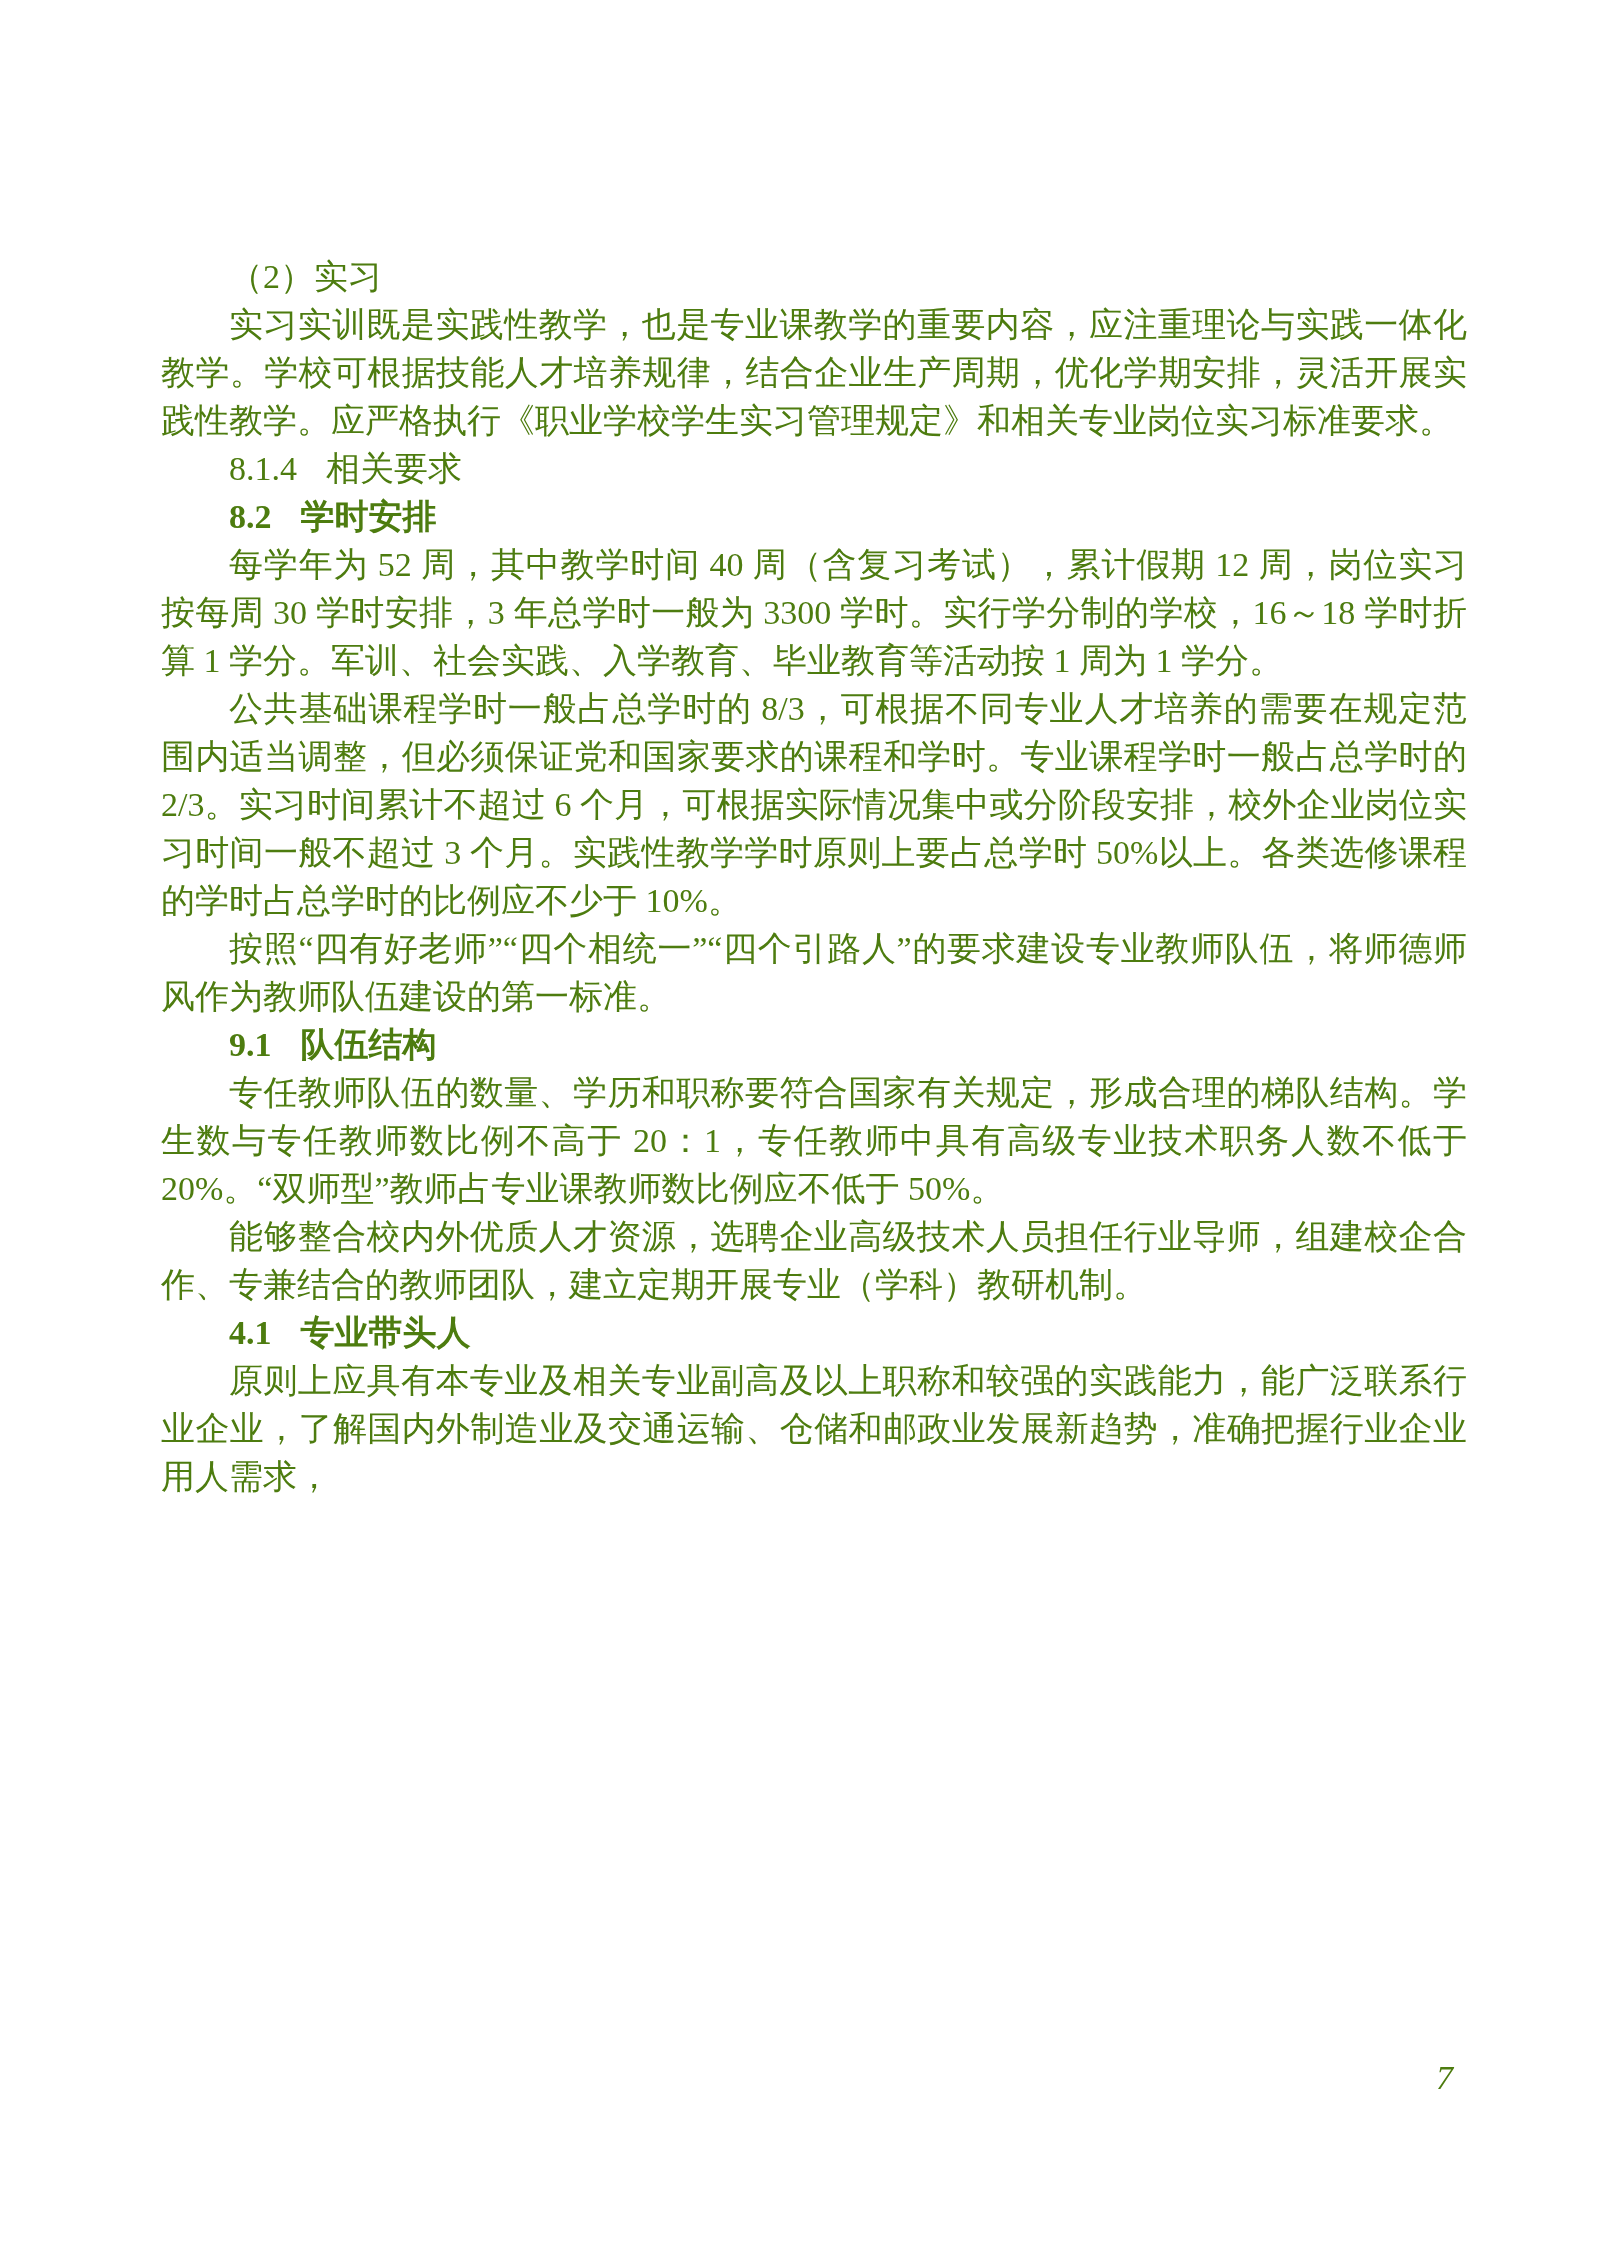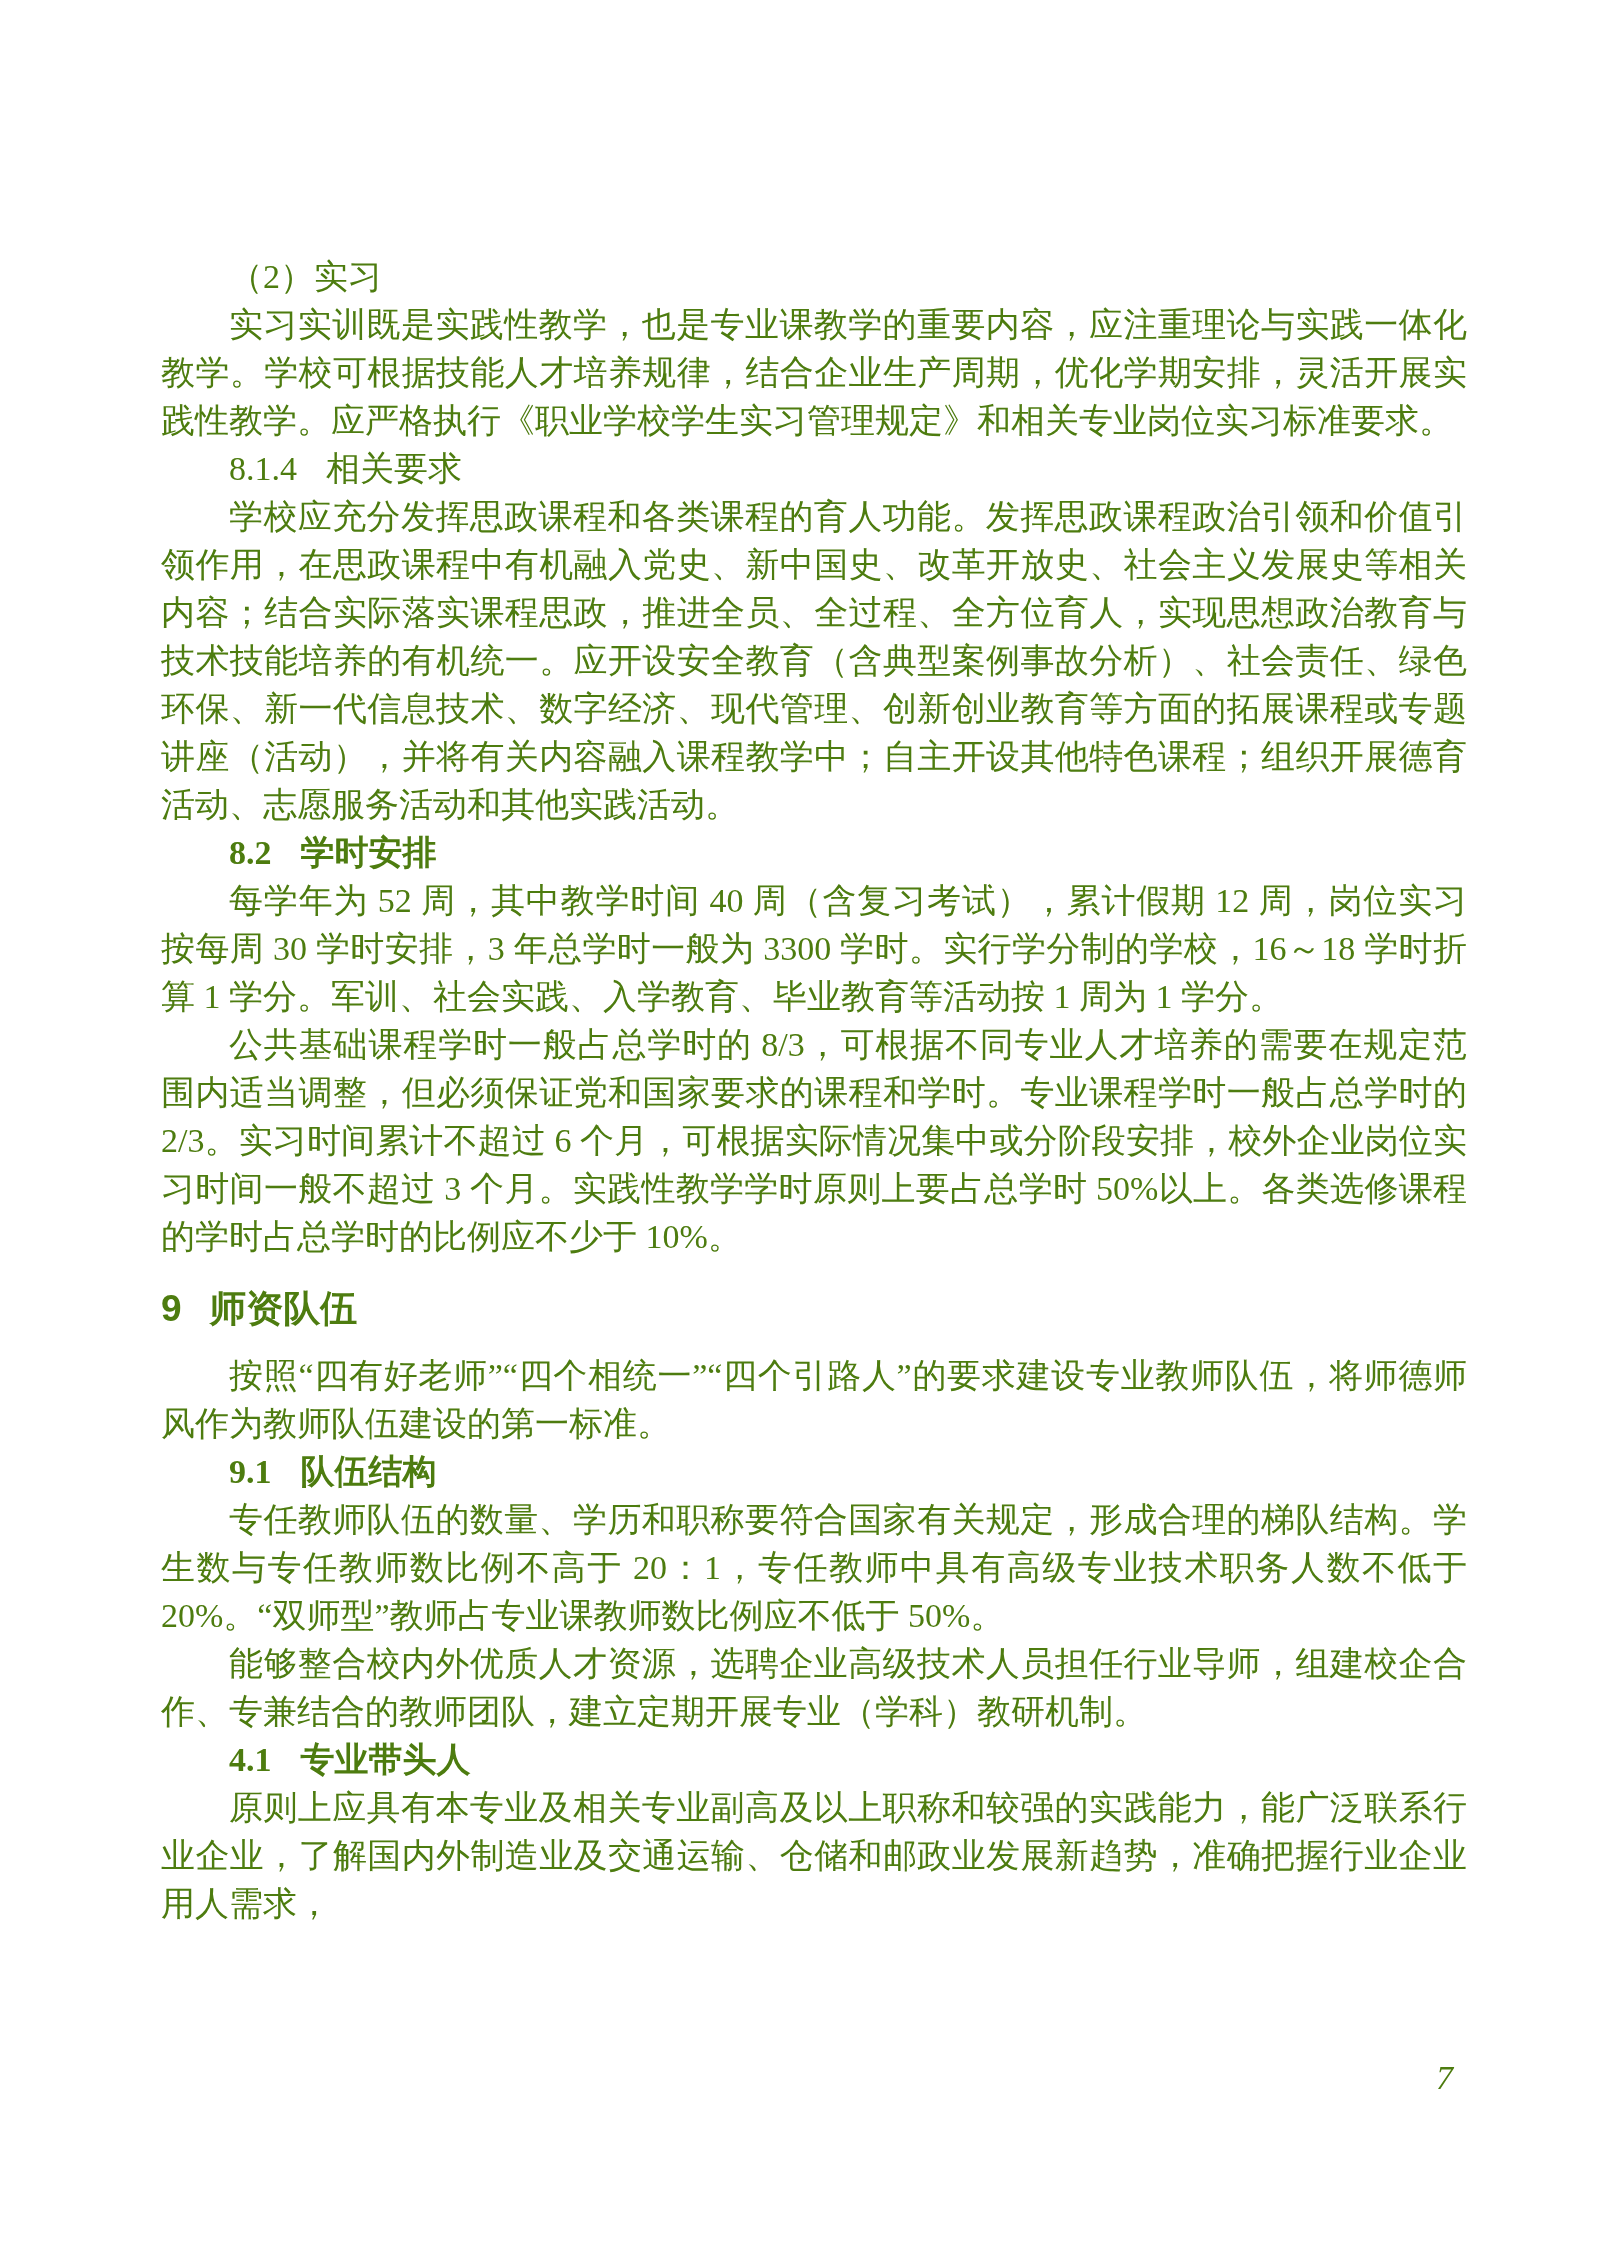--- a/index.html
+++ b/index.html
@@ -72,29 +72,27 @@
 <div class="page">
   <div class="content">
 
     <p class="item-head">（2）实习</p>
 
 
     <p class="body">实习实训既是实践性教学，也是专业课教学的重要内容，应注重理论与实践一体化教学。学校可根据技能人才培养规律，结合企业生产周期，优化学期安排，灵活开展实践性教学。应严格执行《职业学校学生实习管理规定》和相关专业岗位实习标准要求。</p>
 
     <p class="h-kai"><span class="hnum">8.1.4</span><span>相关要求</span></p>
 
-    <p class="body">学校应充分发挥思政课程和各类课程的育人功能。发挥思政课程政治引领和价值引领作用，在思政课程中有机融入党史、新中国史、改革开放史、社会主义发展史等相关内容；结合实际落实课程思政，推进全员、全过程、全方位育人，实现思想政治教育与技术技能培养的有机统一。应开设安全教育（含典型案例事故分析）、社会责任、绿色环保、新一代信息技术、数字经济、现代管理、创新创业教育等方面的拓展课程或专题讲座（活动），并将有关内容融入课程教学中；自主开设其他特色课程；组织开展德育活动、志愿服务活动和其他实践活动。</p>
 
     <p class="h-bold"><span class="hnum">8.2</span><span>学时安排</span></p>
 
     <p class="body">每学年为 52 周，其中教学时间 40 周（含复习考试），累计假期 12 周，岗位实习按每周 30 学时安排，3 年总学时一般为 3300 学时。实行学分制的学校，16～18 学时折算 1 学分。军训、社会实践、入学教育、毕业教育等活动按 1 周为 1 学分。</p>
 
     <p class="body">公共基础课程学时一般占总学时的 8/3，可根据不同专业人才培养的需要在规定范围内适当调整，但必须保证党和国家要求的课程和学时。专业课程学时一般占总学时的 2/3。实习时间累计不超过 6 个月，可根据实际情况集中或分阶段安排，校外企业岗位实习时间一般不超过 3 个月。实践性教学学时原则上要占总学时 50%以上。各类选修课程的学时占总学时的比例应不少于 10%。</p>
 
-    <p class="h-top"><span class="hnum">9</span><span>师资队伍</span></p>
 
     <p class="body">按照“四有好老师”“四个相统一”“四个引路人”的要求建设专业教师队伍，将师德师风作为教师队伍建设的第一标准。</p>
 
     <p class="h-bold"><span class="hnum">9.1</span><span>队伍结构</span></p>
 
     <p class="body">专任教师队伍的数量、学历和职称要符合国家有关规定，形成合理的梯队结构。学生数与专任教师数比例不高于 20：1，专任教师中具有高级专业技术职务人数不低于 20%。“双师型”教师占专业课教师数比例应不低于 50%。</p>
 
     <p class="body">能够整合校内外优质人才资源，选聘企业高级技术人员担任行业导师，组建校企合作、专兼结合的教师团队，建立定期开展专业（学科）教研机制。</p>
 
     <p class="h-bold"><span class="hnum">4.1</span><span>专业带头人</span></p>

